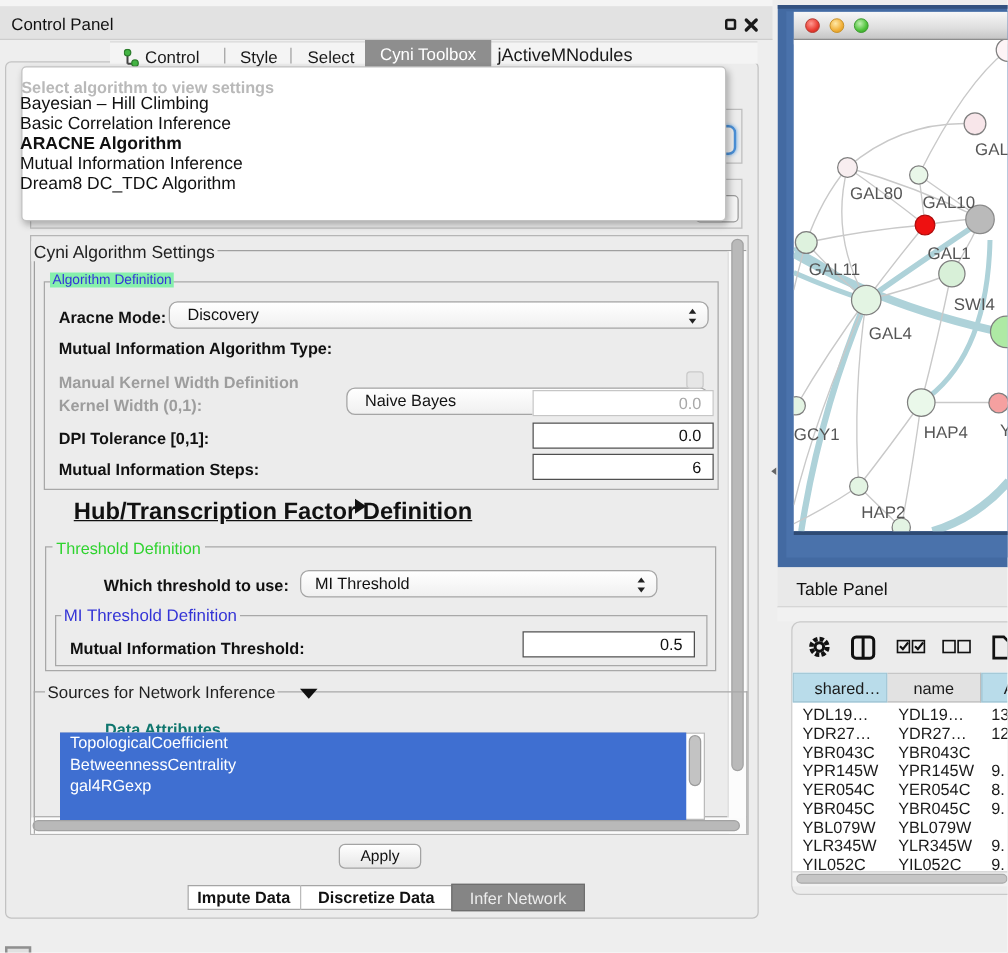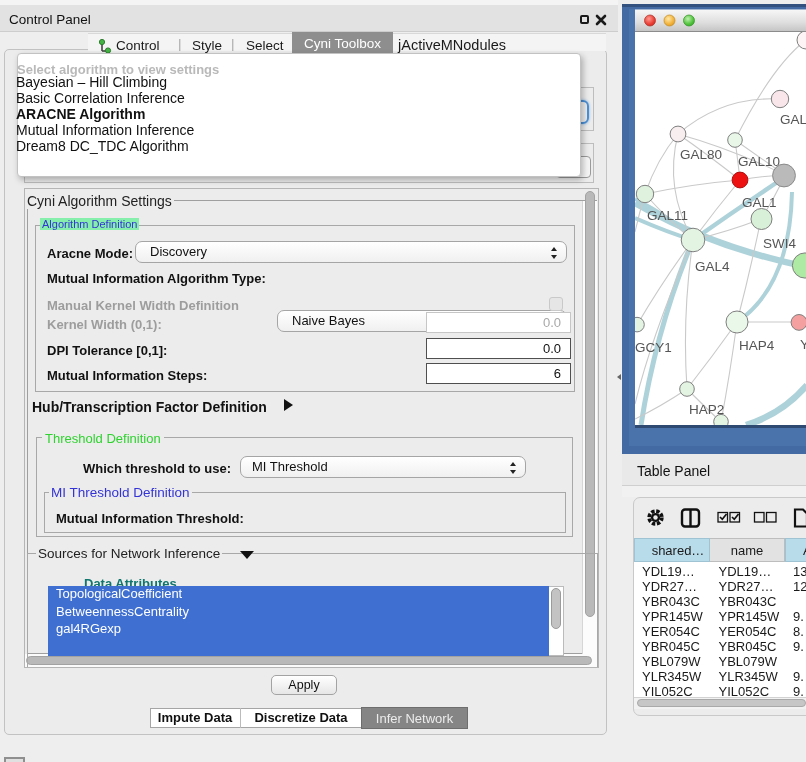--- a/index.html
+++ b/index.html
@@ -81,34 +81,35 @@
   <div class="abs b" style="left:47px;top:298px;font-size:13px;color:#9d9d9d;">Manual Kernel Width Definition</div>
   <div class="abs" style="left:549px;top:297px;width:14px;height:14px;background:#e6e6e6;border:1px solid #c9c9c9;border-radius:3px;"></div>
 
   <div class="abs b" style="left:47px;top:317px;font-size:13px;color:#9d9d9d;">Kernel Width (0,1):</div>
   <div class="abs field" style="left:426px;top:312px;width:145px;height:21px;border:1px solid #c6c6c6;color:#a8a8a8;">0.0</div>
   <div class="abs b" style="left:47px;top:343px;font-size:13px;color:#111;">DPI Tolerance [0,1]:</div>
   <div class="abs field" style="left:426px;top:338px;width:145px;height:21px;border:1px solid #4f4f4f;color:#111;">0.0</div>
   <div class="abs b" style="left:47px;top:368px;font-size:13px;color:#111;">Mutual Information Steps:</div>
   <div class="abs field" style="left:426px;top:363px;width:145px;height:21px;border:1px solid #4f4f4f;color:#111;">6</div>
 
-  <div class="abs b" style="left:32px;top:399px;font-size:14px;color:#111;">Hub/Transcription Factor Definition</div>
+  <div class="abs b" style="left:59px;top:399px;font-size:19px;color:#111;text-decoration:underline;">Hub/Transcription Factor Definition</div>
   <div class="abs" style="left:284px;top:399px;width:0;height:0;border-left:9px solid #111;border-top:6px solid transparent;border-bottom:6px solid transparent;"></div>
 
   <div class="abs" style="left:36px;top:437px;width:537px;height:100px;border:1px solid #a8a8a8;"></div>
   <div class="abs" style="left:42px;top:431px;background:#ececec;padding:0 3px;font-size:13px;color:#2fd32f;">Threshold Definition</div>
 
   <div class="abs b" style="left:83px;top:461px;font-size:13px;color:#111;">Which threshold to use:</div>
   <div class="abs combo" style="left:240px;top:456px;width:286px;height:22px;">
     <span style="padding-left:11px;">MI Threshold</span>
   </div>
 
   <div class="abs" style="left:44px;top:492px;width:522px;height:41px;border:1px solid #a8a8a8;"></div>
   <div class="abs" style="left:49px;top:485px;background:#ececec;padding:0 2px;font-size:13.5px;color:#3434d6;">MI Threshold Definition</div>
   <div class="abs b" style="left:56px;top:511px;font-size:13px;color:#111;">Mutual Information Threshold:</div>
+  <div class="abs field" style="left:418px;top:505px;width:138px;height:21px;border:1px solid #4f4f4f;color:#111;">0.5</div>
 
   <div class="abs" style="left:27px;top:553px;width:571px;height:114px;border:1px solid #a8a8a8;border-bottom:none;"></div>
   <div class="abs" style="left:36px;top:546px;background:#ececec;padding:0 2px;font-size:13.5px;color:#222;">Sources for Network Inference</div>
   <div class="abs" style="left:240px;top:551px;width:0;height:0;border-top:8px solid #111;border-left:7px solid transparent;border-right:7px solid transparent;"></div>
   <div class="abs b" style="left:39px;top:576px;font-size:13px;color:#0f766e;margin-left:45px;">Data Attributes</div>
 
   <div class="abs" style="left:48px;top:586px;width:516px;height:70px;background:#fff;border:1px solid #bbb;"></div>
   <div class="abs" style="left:48px;top:586px;width:501px;height:70px;background:#3f6fd1;color:#fff;font-size:13px;overflow:hidden;">
     <div style="padding-left:8px;height:17.6px;">TopologicalCoefficient</div>
     <div style="padding-left:8px;height:17.6px;">BetweennessCentrality</div>

